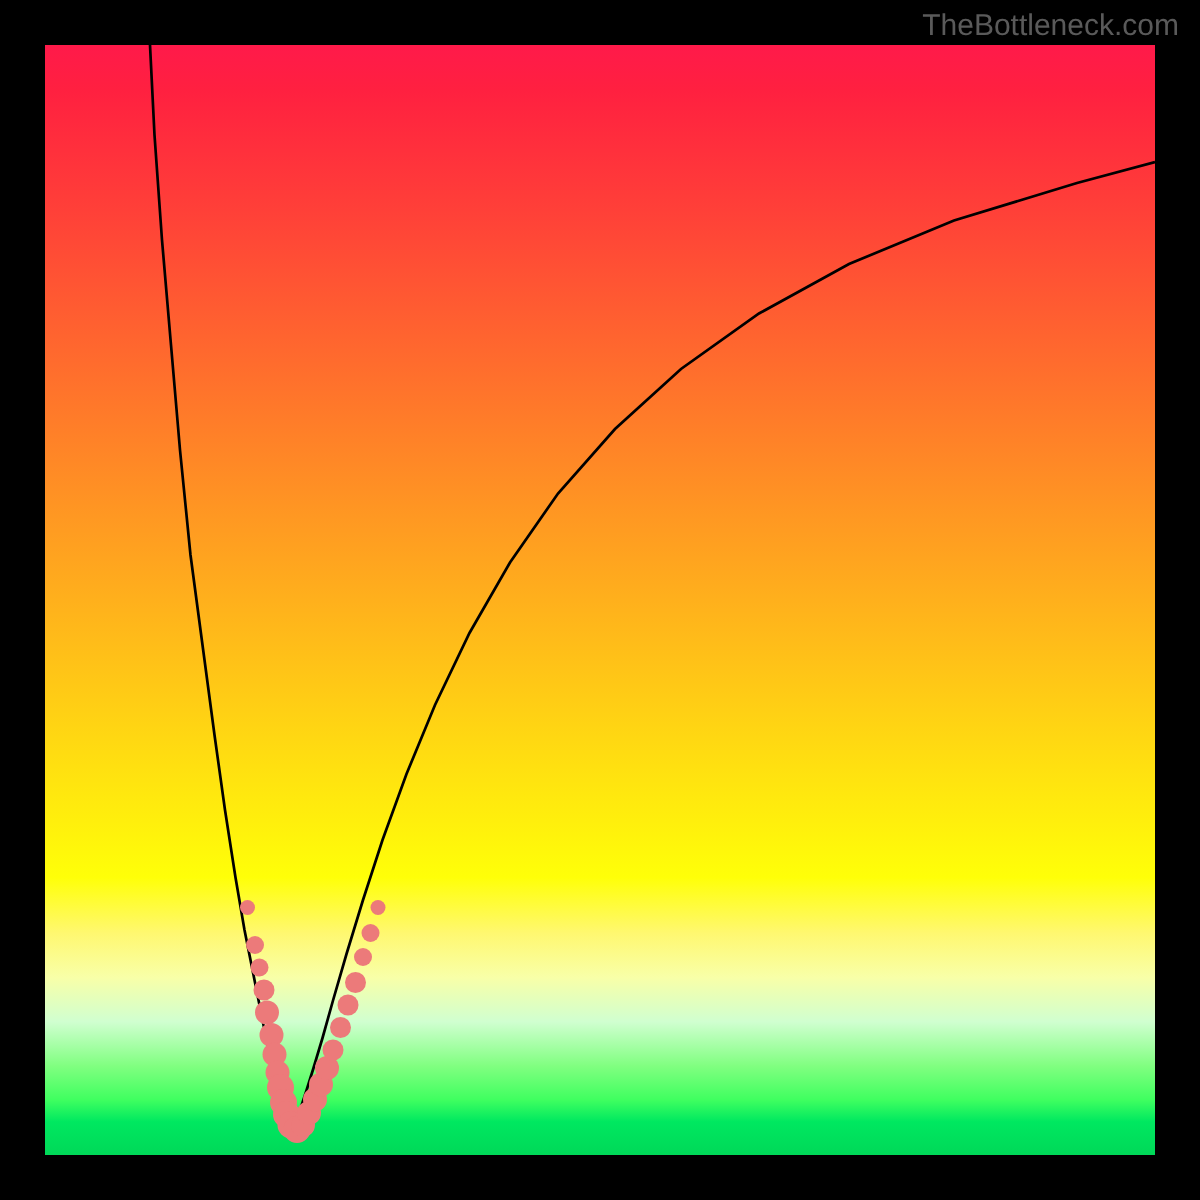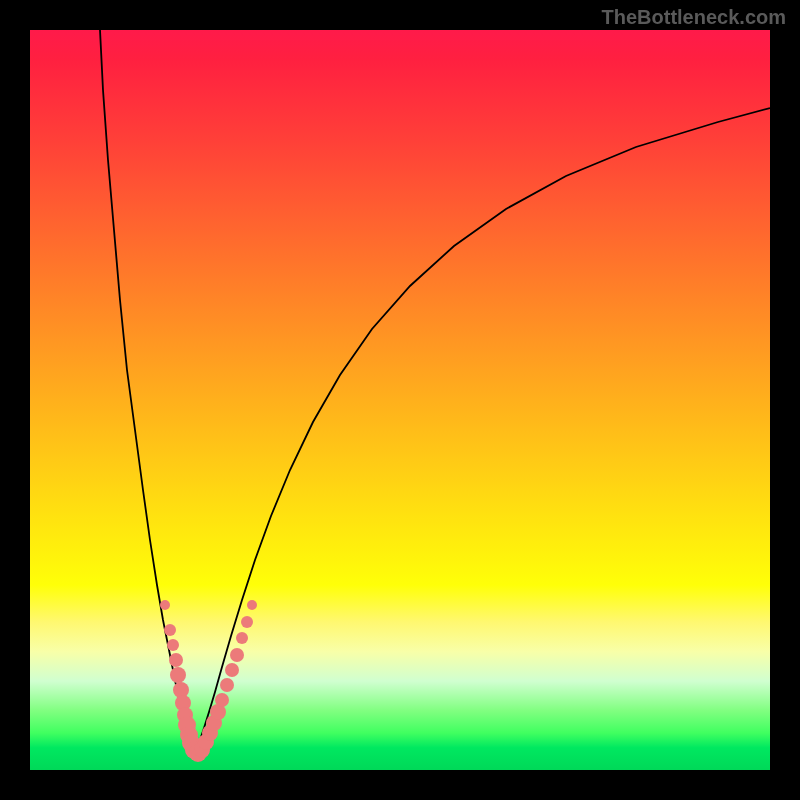--- a/index.html
+++ b/index.html
@@ -14,21 +14,21 @@
       position: relative;
       overflow: hidden;
     }
     .watermark {
       position: absolute;
       top: 6px;
       right: 14px;
       color: #5a5a5a;
       font-family: Arial, sans-serif;
       font-size: 20px;
-      font-weight: bold;
+      font-weight: normal;
       z-index: 10;
     }
     .plot-area {
       position: absolute;
       top: 30px;
       left: 30px;
       width: 740px;
       height: 740px;
       background: linear-gradient(to bottom,
         #ff1a4a 0%,

